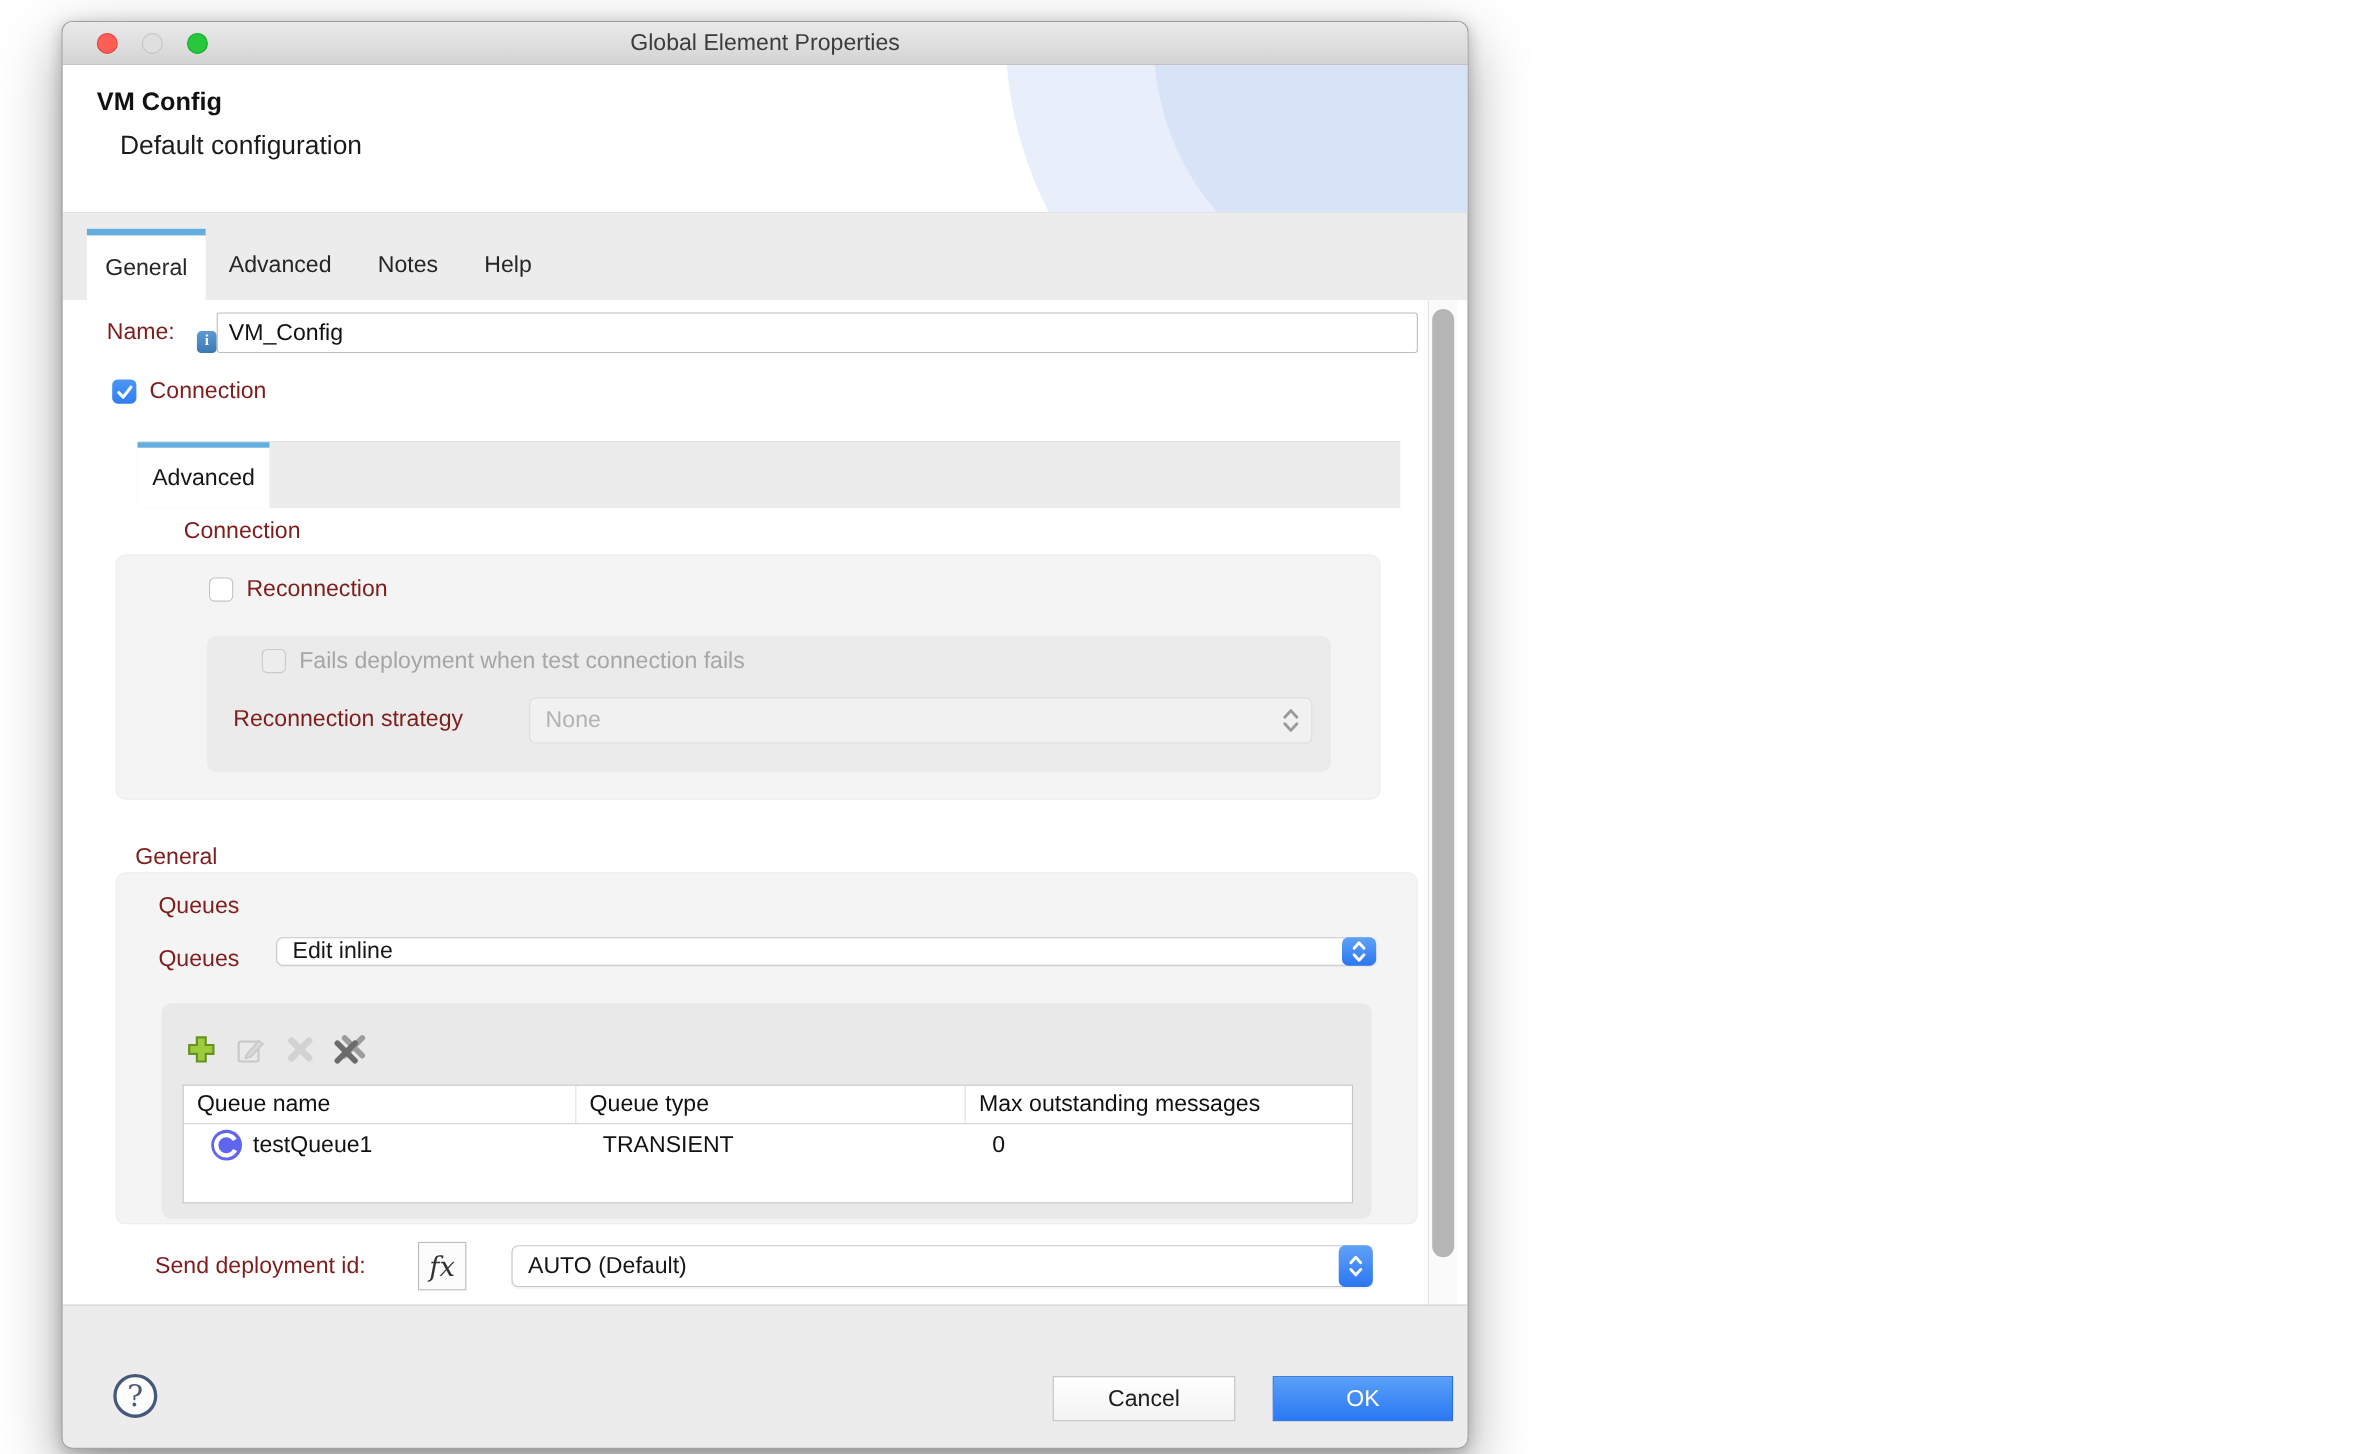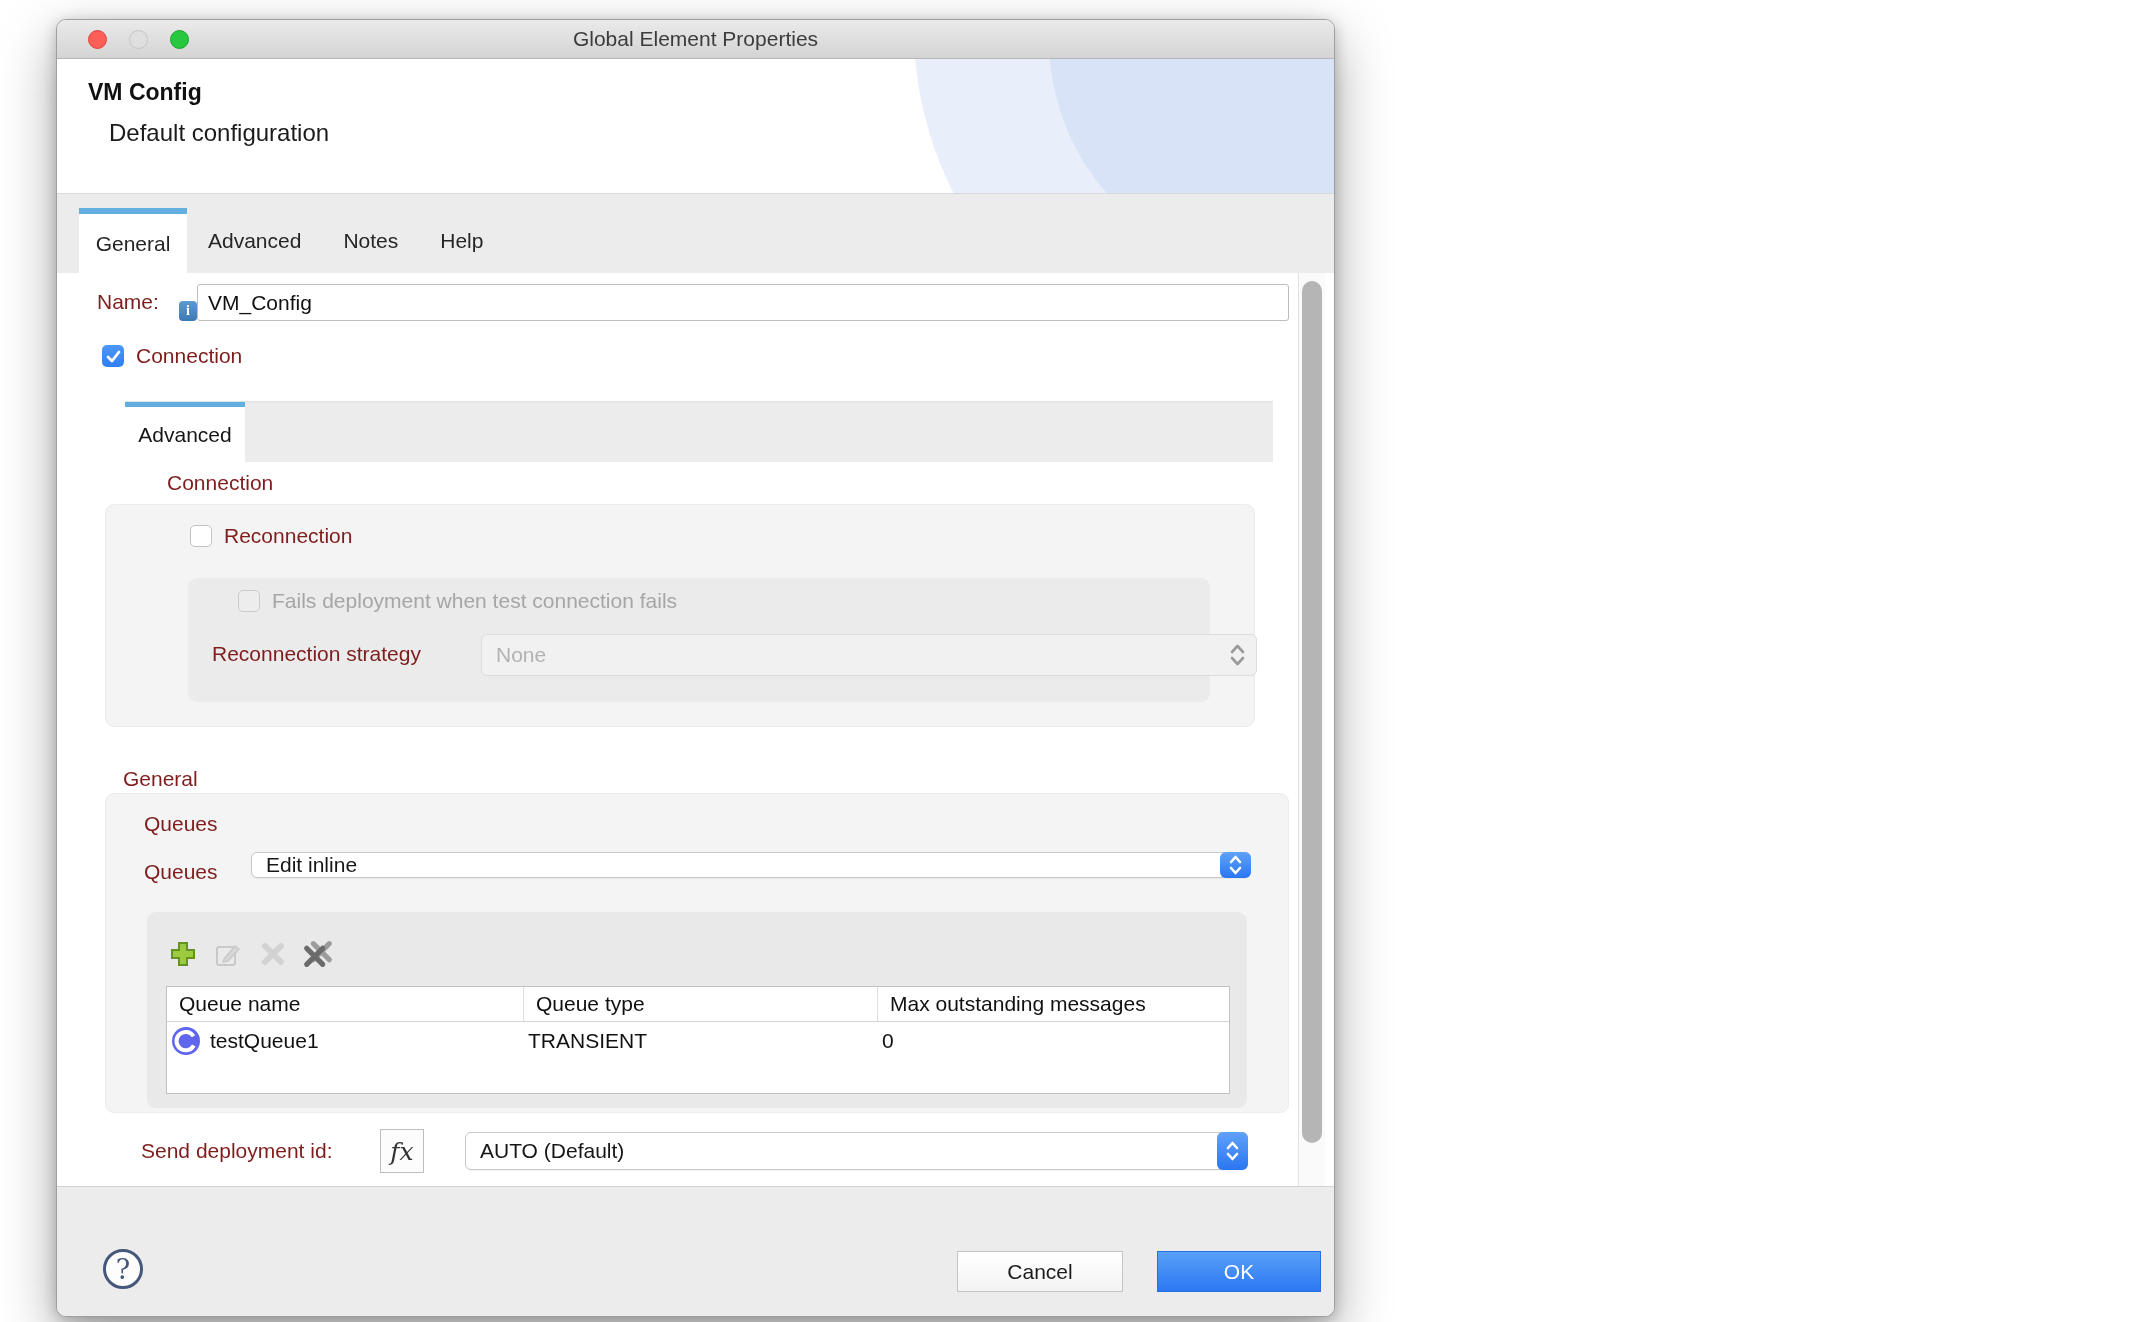--- a/index.html
+++ b/index.html
@@ -77,21 +77,21 @@
   .tool-btn { width:32px; height:32px; display:flex; align-items:center; justify-content:center; }
 
   .qtable { position:absolute; left:19px; top:74px; width:1064px; height:108px;
             background:#fff; border:1px solid #c2c2c2; font-size:21px; color:#111; }
   .qhead { display:flex; height:35px; border-bottom:1px solid #d3d3d3; align-items:center; }
   .qhead .qc { padding-left:12px; height:100%; display:flex; align-items:center; }
   .qrow { display:flex; height:38px; align-items:center; }
   .qc1 { width:357px; border-right:1px solid #e0e0e0; }
   .qc2 { width:354px; border-right:1px solid #e0e0e0; }
   .qc3 { flex:1; border-right:none; }
-  .qrow .qc { padding-left:4px; display:flex; align-items:center; gap:9px; border-right:none; }
+  .qrow .qc { padding-left:24px; display:flex; align-items:center; gap:9px; border-right:none; }
 
   .fx-btn { position:absolute; left:323px; top:856px; width:44px; height:44px; background:#fcfcfc;
             border:1px solid #bdbdbd; display:flex; align-items:center; justify-content:center;
             font-family:"DejaVu Serif", serif; font-style:italic; font-size:25px; color:#333; }
 
   
   .vscroll { position:absolute; right:9px; top:0; bottom:0; width:27px; background:#fafafa;
              border-left:1px solid #e2e2e2; }
   .vthumb { position:absolute; left:3px; top:8px; width:20px; height:862px; background:#b5b5b5; border-radius:10px; }
 
@@ -161,21 +161,21 @@
         <div class="checkbox empty"></div>
         <div class="lbl">Reconnection</div>
       </div>
 
       <div class="subpanel" style="left:82px; top:73px; width:1022px; height:124px;">
         <div class="cb-row" style="left:50px; top:11px; position:absolute;">
           <div class="checkbox disabled"></div>
           <div class="lbl dis-text">Fails deployment when test connection fails</div>
         </div>
         <div class="lbl abs" style="left:24px; top:64px;">Reconnection strategy</div>
-        <div class="mselect disabled" style="left:293px; top:56px; width:776px; height:42px;">
+        <div class="mselect disabled" style="left:293px; top:56px; width:712px; height:42px;">
           <span>None</span>
           <span class="plainchev">
             <svg width="17" height="26" viewBox="0 0 17 26">
               <path d="M3 10 L8.5 4 L14 10" stroke="#9a9a9a" stroke-width="2.6" fill="none" stroke-linecap="round" stroke-linejoin="round"></path>
               <path d="M3 16 L8.5 22 L14 16" stroke="#9a9a9a" stroke-width="2.6" fill="none" stroke-linecap="round" stroke-linejoin="round"></path>
             </svg>
           </span>
         </div>
       </div>
     </div>

